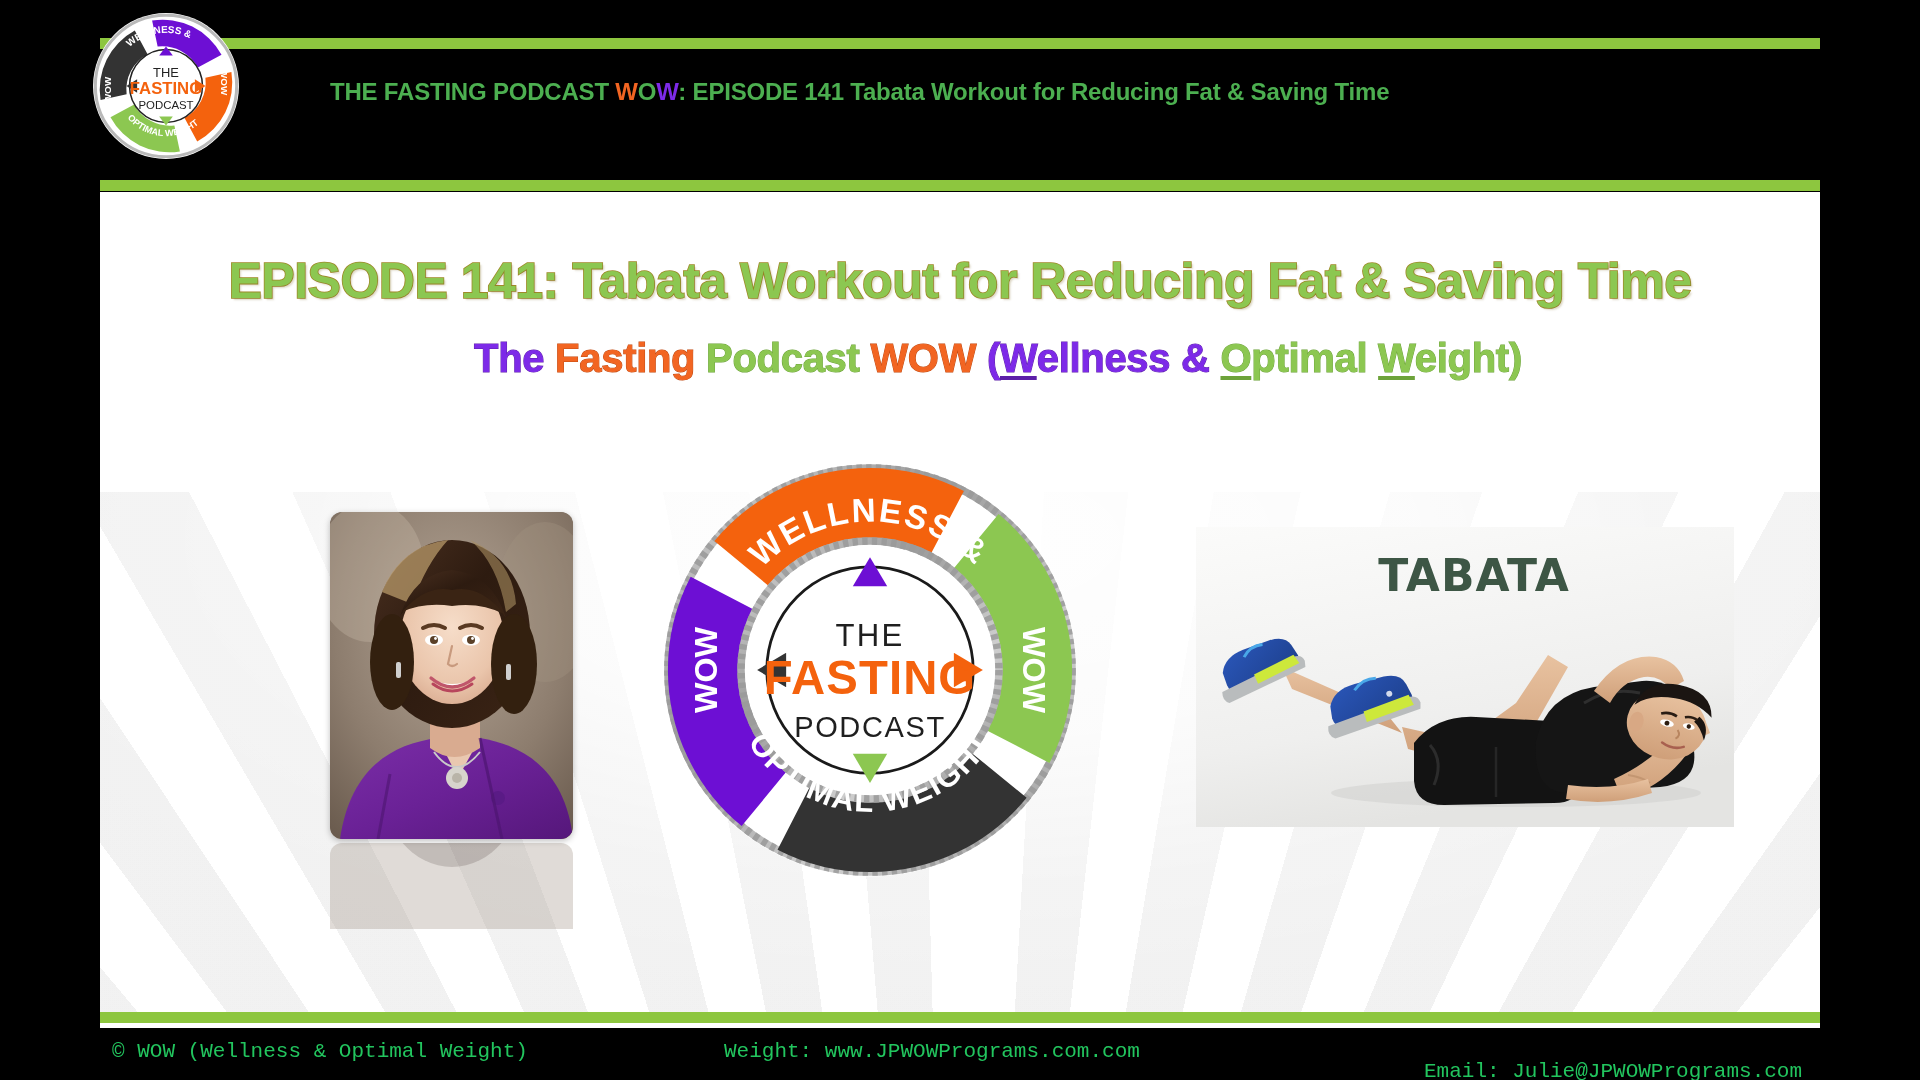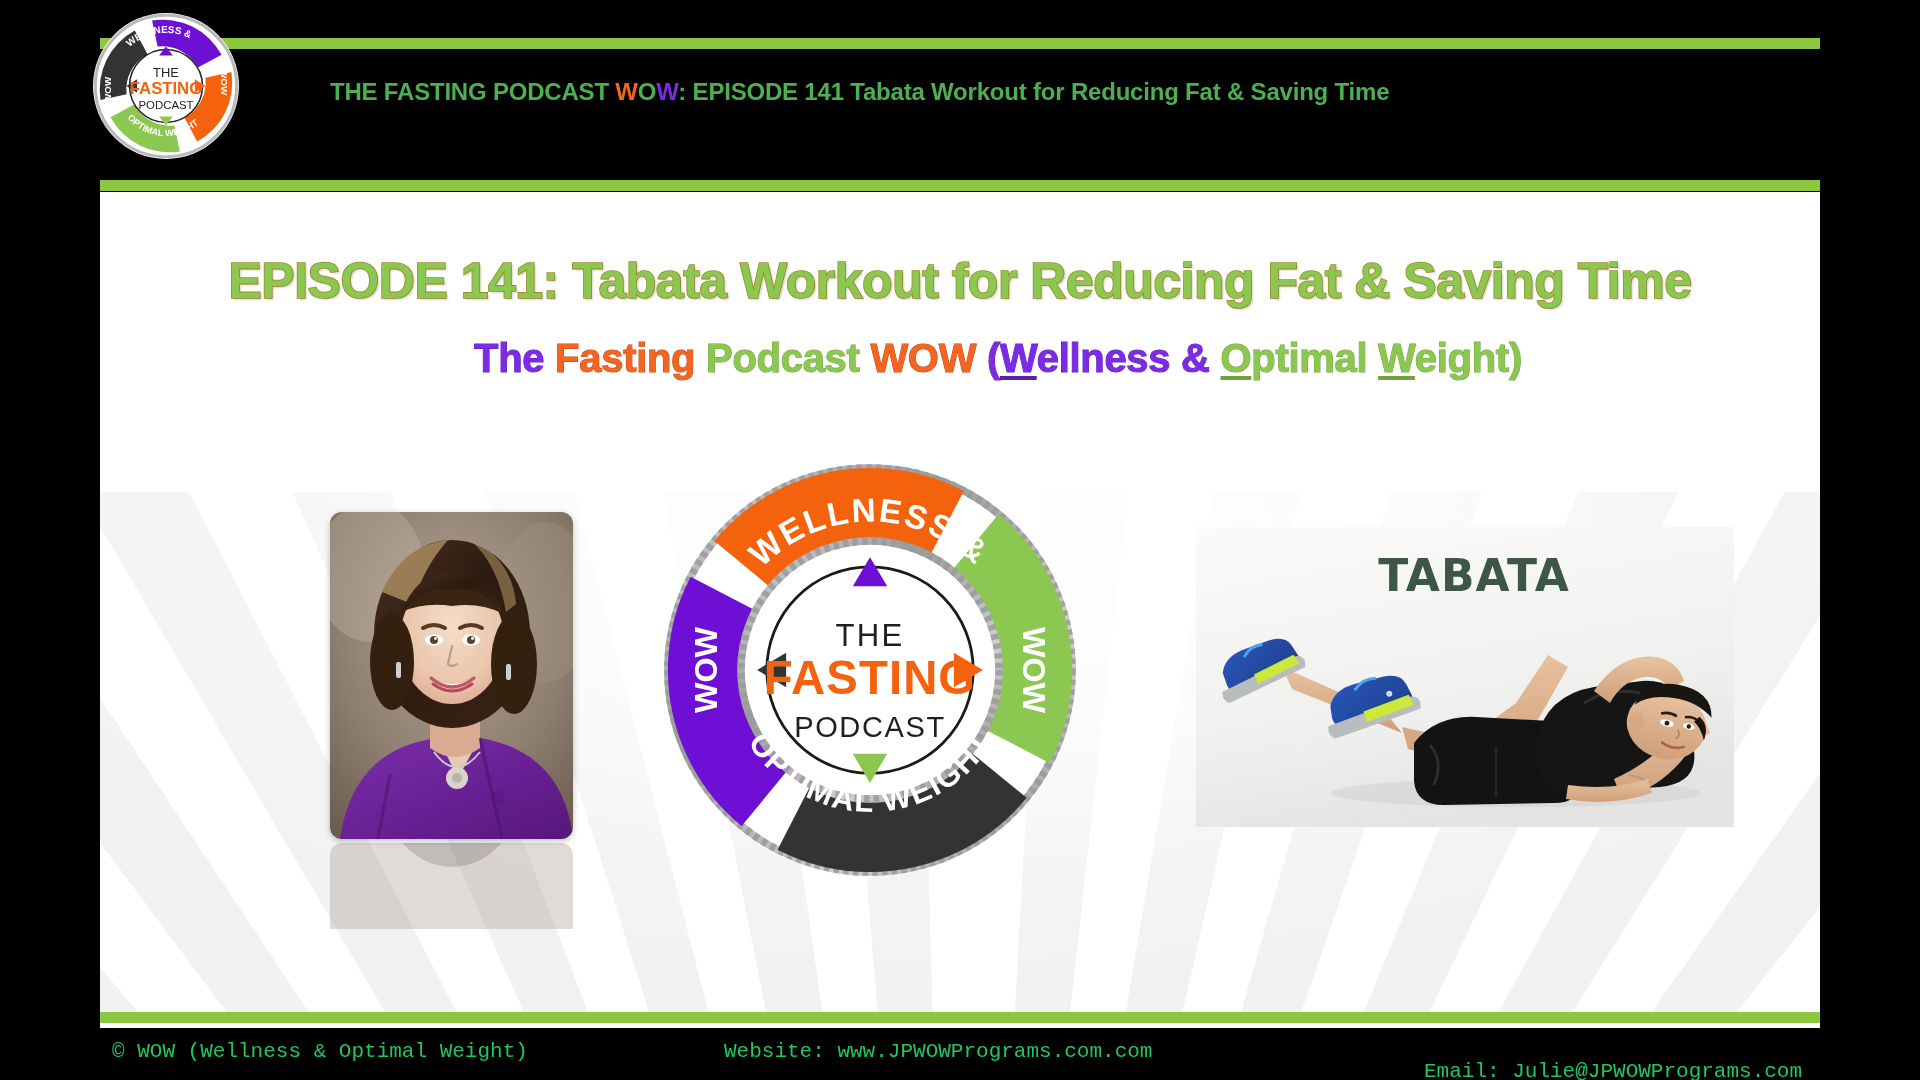--- a/index.html
+++ b/index.html
@@ -515,16 +515,16 @@
       <path d="M 372 258 q 44 6 80 -6 l 4 14 q -42 14 -86 6 z" fill="url(#skinT)"></path>
 
       <text x="278" y="64" text-anchor="middle" font-family="DejaVu Sans, sans-serif" font-size="44" font-weight="bold" fill="#3d5645" letter-spacing="1">TABATA</text>
     </svg>
   </div>
 
   <div class="side-rail" id="rail-left"></div>
   <div class="side-rail" id="rail-right"></div>
 
   <div class="footer-text" id="footer-copyright">© WOW (Wellness &amp; Optimal Weight)</div>
-  <div class="footer-text" id="footer-website">Website: www.JPWOWPrograms.com.com</div>
+  <div class="footer-text" id="footer-website">Weight: www.JPWOWPrograms.com.com</div>
   <div class="footer-text" id="footer-email">Email: Julie@JPWOWPrograms.com</div>
 
 </div>
 
 </body></html>

